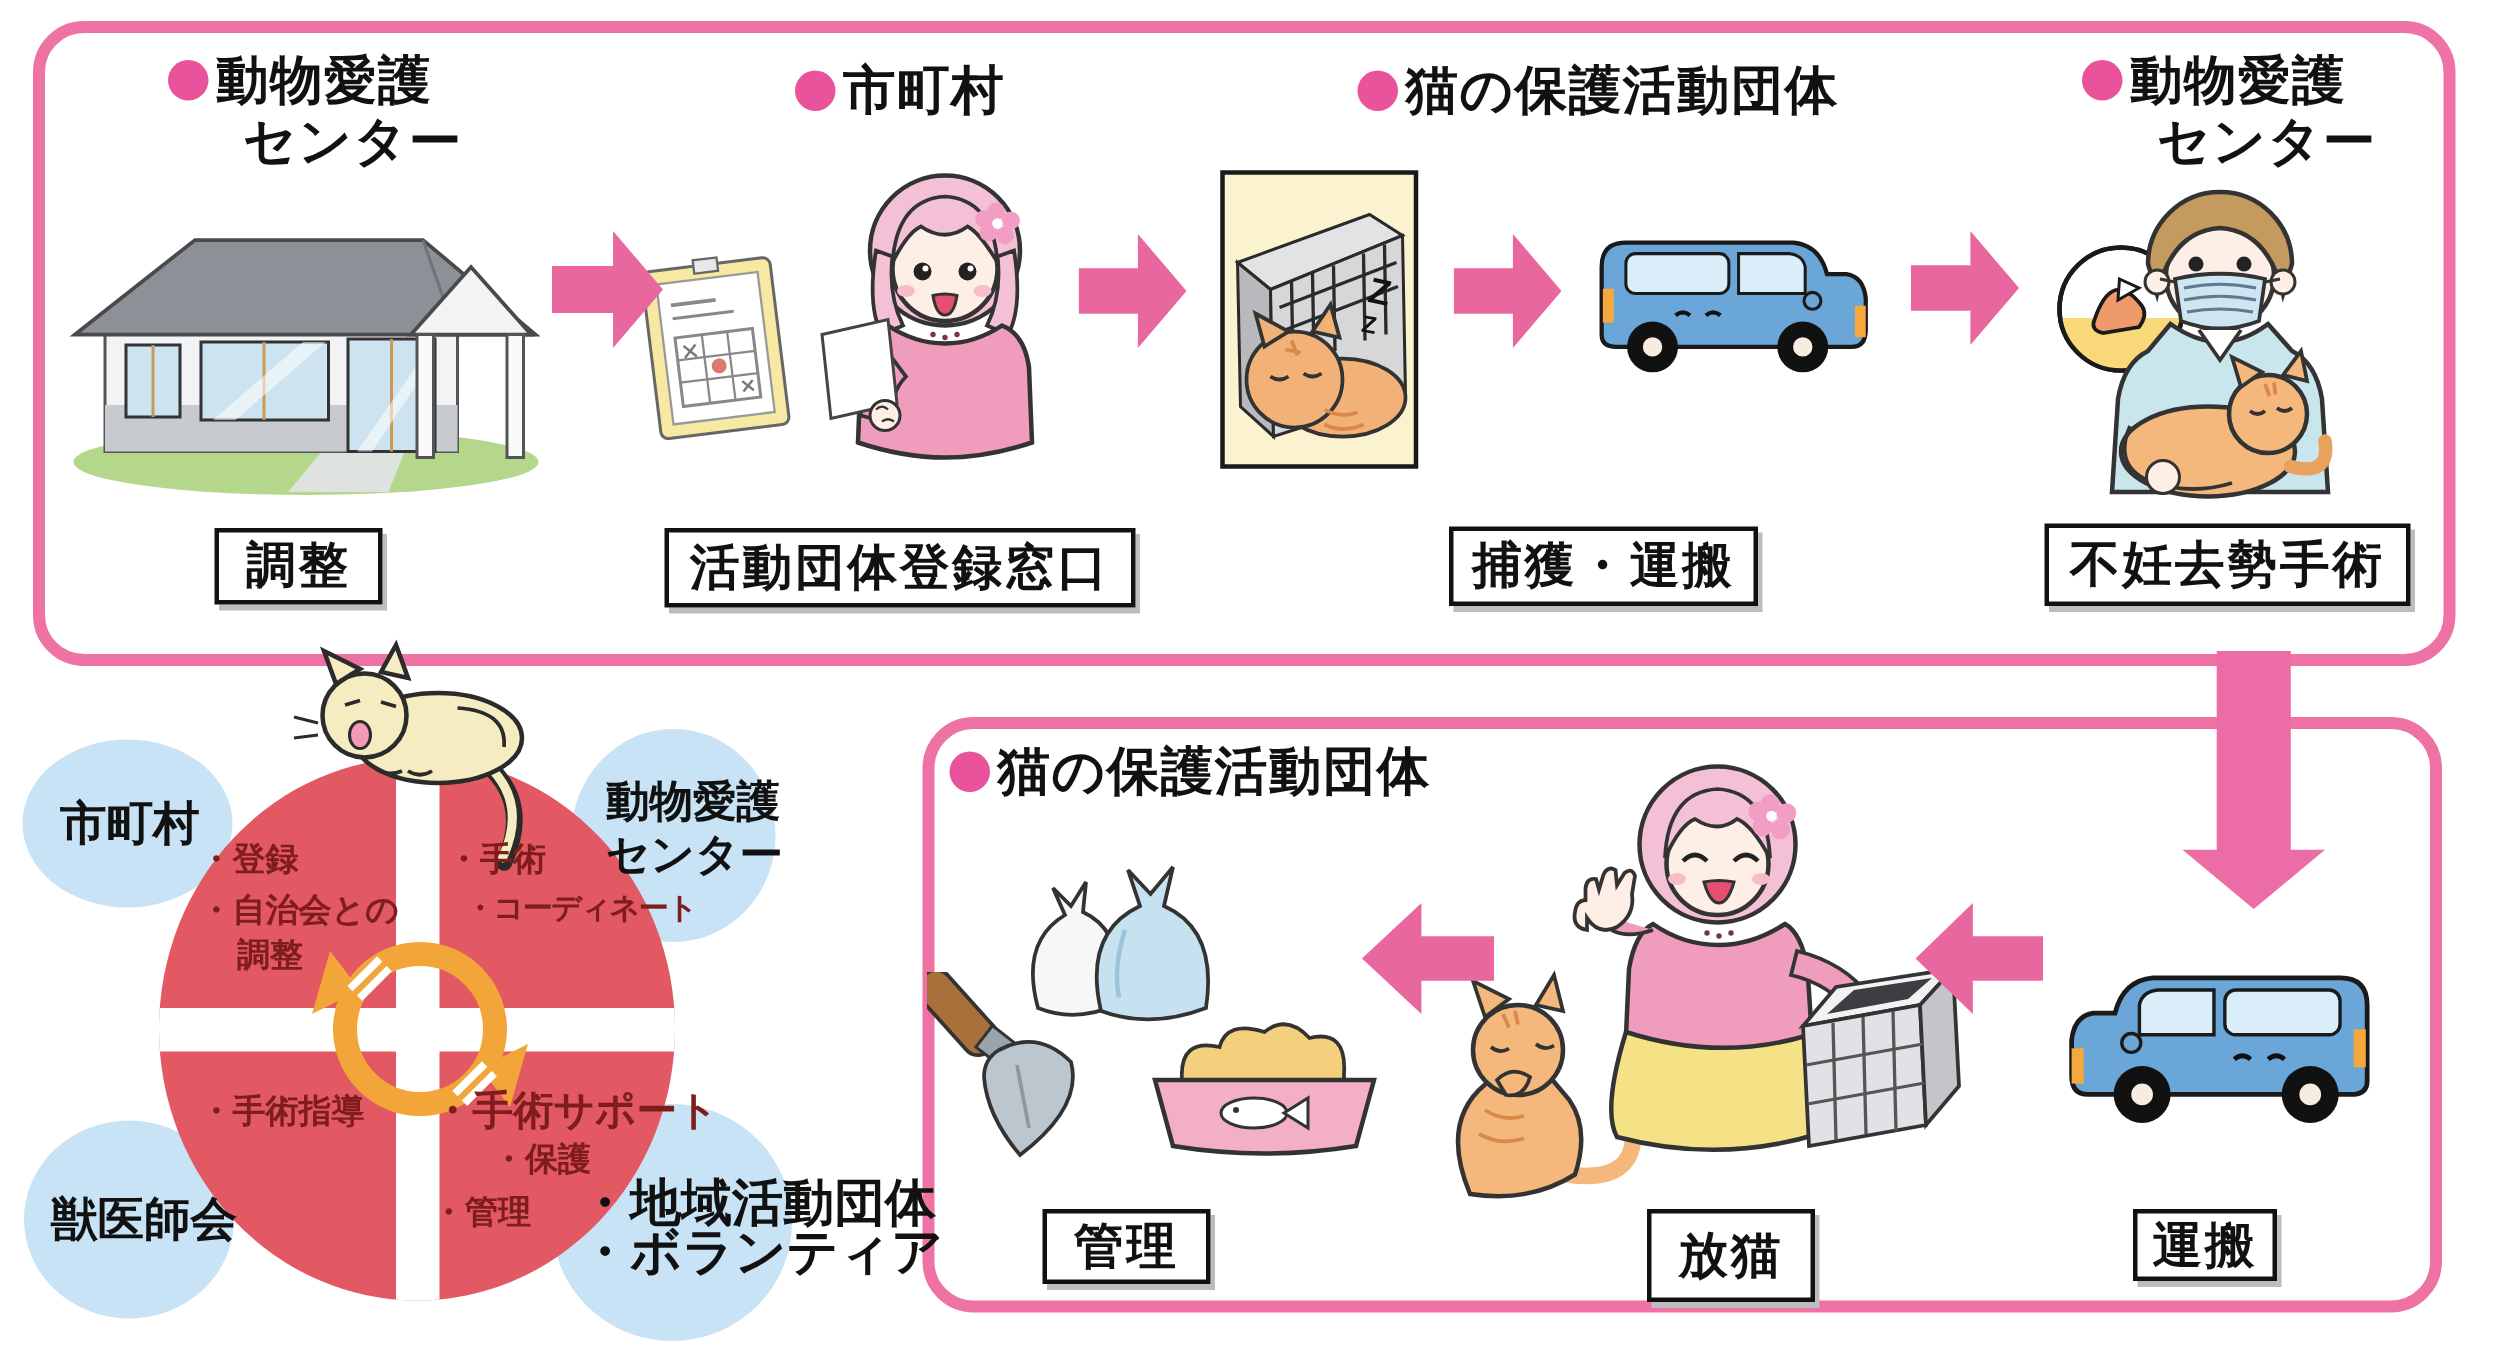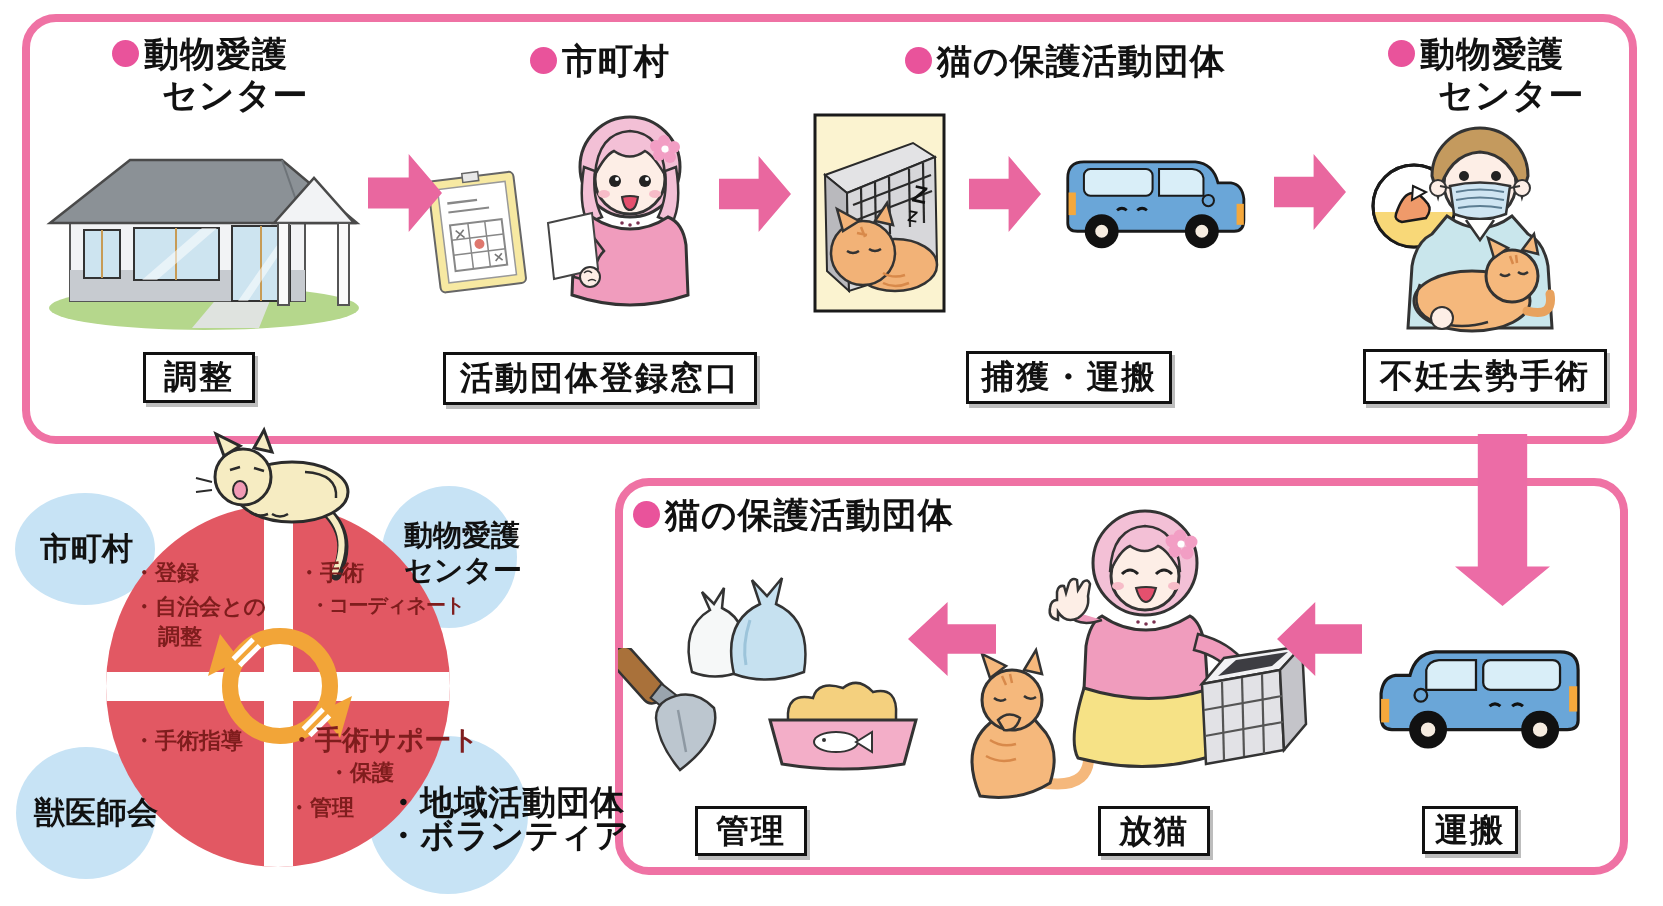--- a/index.html
+++ b/index.html
@@ -319,21 +319,21 @@
     <rect x="20" y="76" width="9" height="26" fill="#f5a83c"></rect>
     <circle cx="72" cy="110" r="21" fill="#111"></circle>
       <circle cx="72" cy="110" r="9" fill="#f6ece0" stroke="#111" stroke-width="2"></circle>
     <circle cx="196" cy="110" r="21" fill="#111"></circle>
       <circle cx="196" cy="110" r="9" fill="#f6ece0" stroke="#111" stroke-width="2"></circle>
   </svg>
 
   <div class="caption" style="left:695px;top:806px;width:112px;height:50px;">
     <span>管理</span>
     </div>
-  <div class="caption" style="left:1098px;top:806px;width:112px;height:50px;">
+  <div class="caption" style="left:1098px;top:806px;width:112px;height:62px;">
     <span>放猫</span>
     </div>
   <div class="caption" style="left:1422px;top:806px;width:96px;height:48px;">
     <span>運搬</span>
     </div>
 
   <svg class="illus" style="left:0px;top:420px;" width="580" height="486" viewBox="0 0 580 486">
     <ellipse cx="85" cy="129" rx="70" ry="56" fill="#c7e3f5"></ellipse>
     <ellipse cx="449" cy="137" rx="68" ry="71" fill="#c7e3f5"></ellipse>
     <ellipse cx="86" cy="393" rx="70" ry="66" fill="#c7e3f5"></ellipse>

